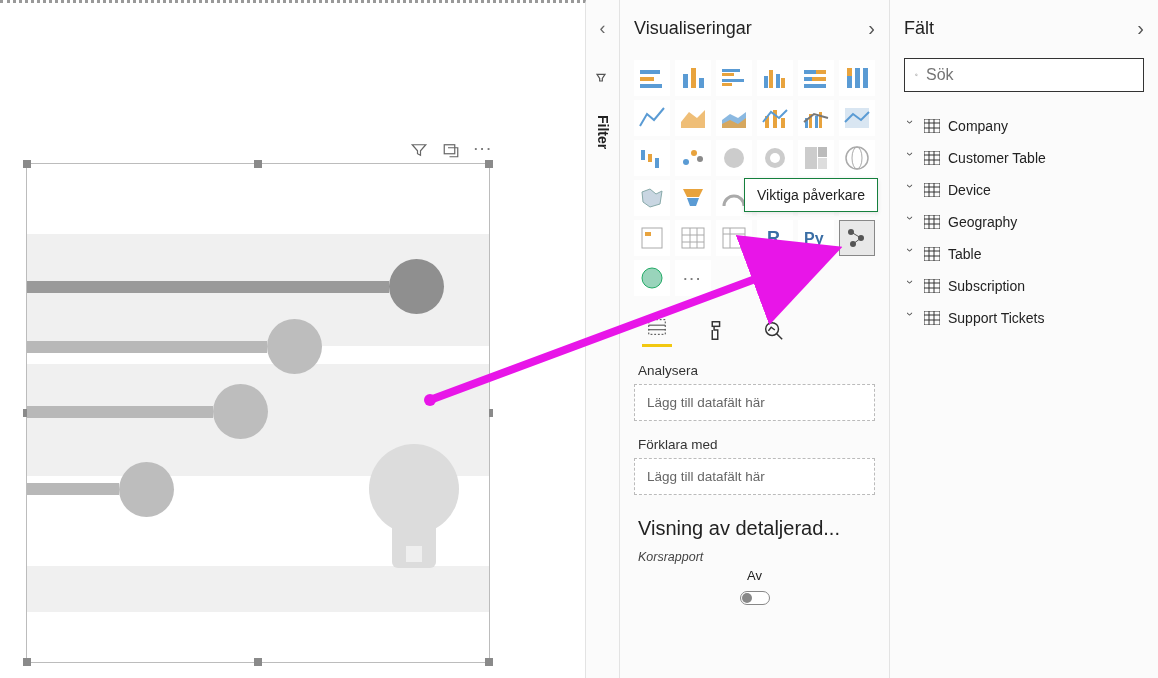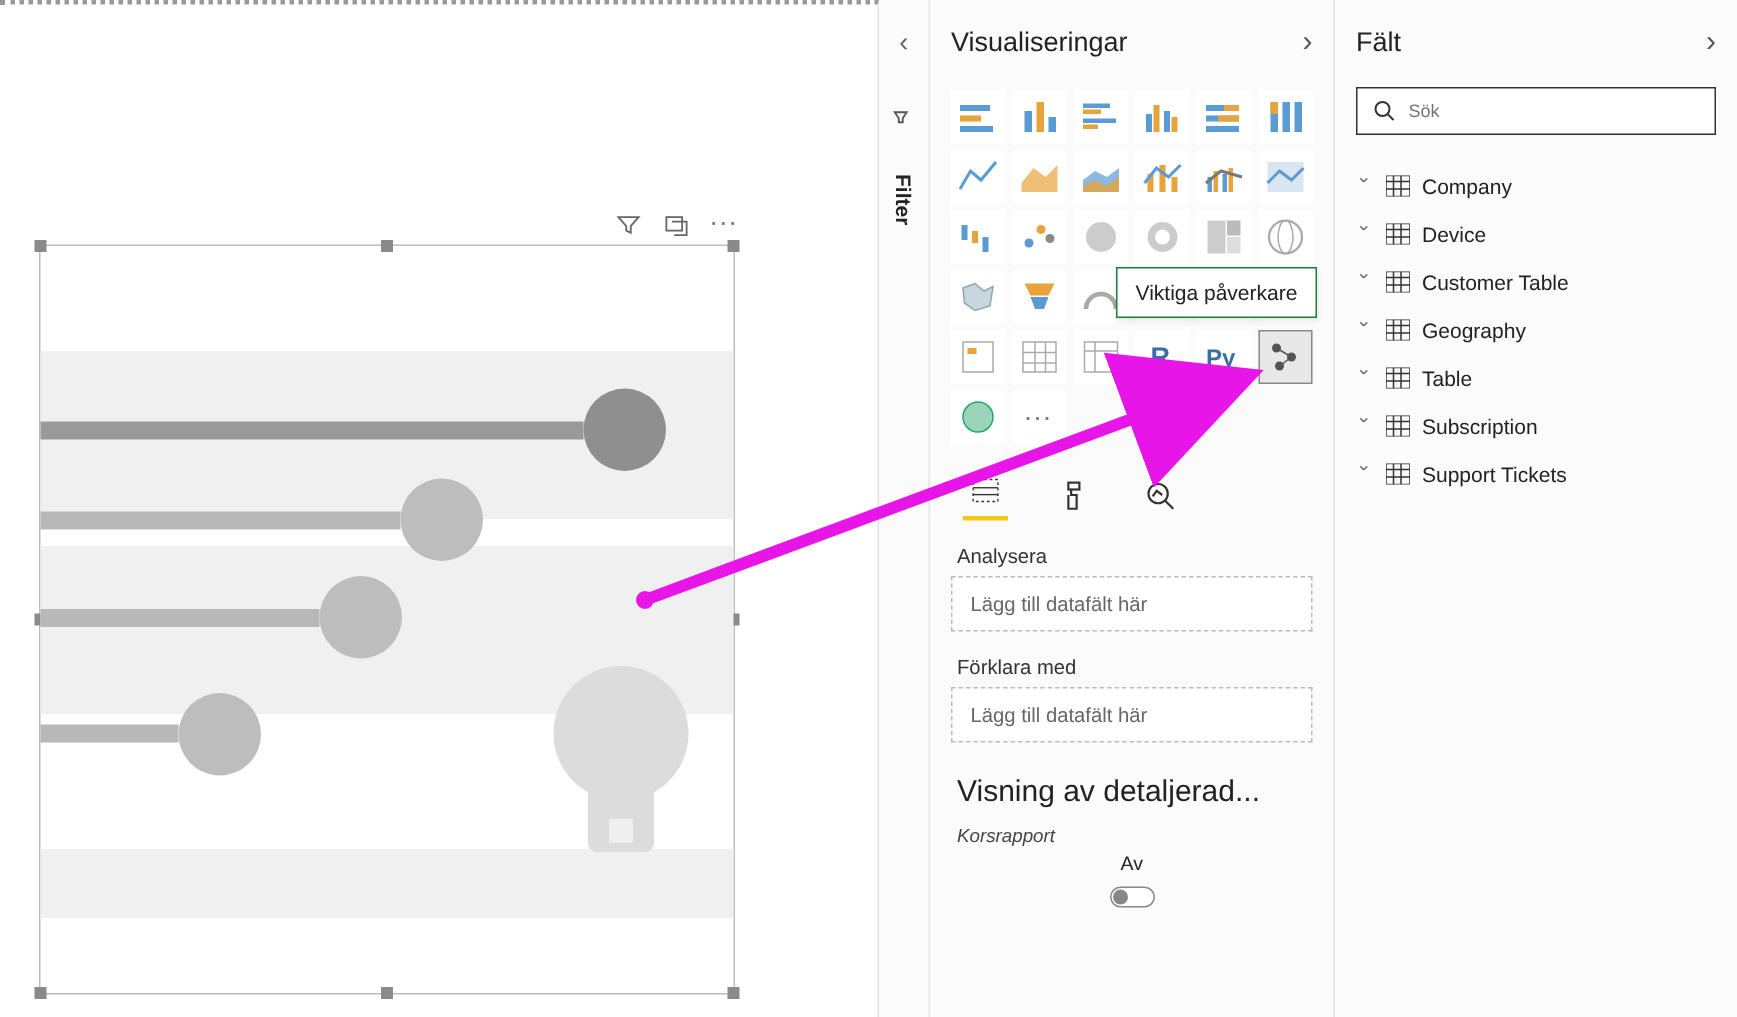--- a/index.html
+++ b/index.html
@@ -68,21 +68,21 @@
   .well-label { font-size:13.5px; color:#333; margin:16px 4px 6px; }
   .well { border:1px dashed #bbb; background:#fff; padding:10px 12px; color:#666; font-size:13.5px; cursor:pointer;}
   .drill-title { font-size:20px; margin:22px 4px 6px; color:#222;}
   .sub-label { font-size:12.5px; margin:10px 4px 4px; color:#444;font-style:italic;}
   .toggle { display:flex; align-items:center; gap:8px; margin:4px 4px; font-size:13px;flex-direction:column;}
   .switch { position:relative; width:30px; height:14px; border:1px solid #888; border-radius:8px; background:#fff;}
   .switch::before{content:"";position:absolute;left:1px;top:1px;width:10px;height:10px;border-radius:50%;background:#888;}
 
   
   .search { display:flex; align-items:center; gap:8px; border:1px solid #333; padding:7px 10px; margin:8px 0 18px; background:#fff;}
-  .search input { border:none; outline:none; flex:1; font-size:12px; }
+  .search input { border:none; outline:none; flex:1; font-size:16px; }
   .field-item { display:flex; align-items:center; gap:8px; padding:8px 0; cursor:pointer; }
   .field-item .chev { font-size:12px; color:#555; transform:rotate(90deg); display:inline-block; width:12px;}
   .field-item .tbl-ico { width:16px; height:14px; }
   .field-item span.lbl { font-size:14px; }
 
   
   .arrow-overlay{position:absolute;left:0;top:0;width:1158px;height:678px;pointer-events:none;z-index:50;}
 
   .ellipsis-dots { letter-spacing:2px; font-weight:700; color:#7a7a7a; }
 </style>
@@ -434,32 +434,32 @@
         </div>
       <div class="field-item">
           <span class="chev">›</span>
           <svg class="tbl-ico" viewBox="0 0 16 14">
             <rect x="0" y="0" width="16" height="14" fill="none" stroke="#333"></rect>
             <line x1="0" y1="4" x2="16" y2="4" stroke="#333"></line>
             <line x1="0" y1="9" x2="16" y2="9" stroke="#333"></line>
             <line x1="5" y1="0" x2="5" y2="14" stroke="#333"></line>
             <line x1="10" y1="0" x2="10" y2="14" stroke="#333"></line>
           </svg>
+          <span class="lbl">Customer Table</span>
+        </div>
+      <div class="field-item">
+          <span class="chev">›</span>
+          <svg class="tbl-ico" viewBox="0 0 16 14">
+            <rect x="0" y="0" width="16" height="14" fill="none" stroke="#333"></rect>
+            <line x1="0" y1="4" x2="16" y2="4" stroke="#333"></line>
+            <line x1="0" y1="9" x2="16" y2="9" stroke="#333"></line>
+            <line x1="5" y1="0" x2="5" y2="14" stroke="#333"></line>
+            <line x1="10" y1="0" x2="10" y2="14" stroke="#333"></line>
+          </svg>
           <span class="lbl">Device</span>
-        </div>
-      <div class="field-item">
-          <span class="chev">›</span>
-          <svg class="tbl-ico" viewBox="0 0 16 14">
-            <rect x="0" y="0" width="16" height="14" fill="none" stroke="#333"></rect>
-            <line x1="0" y1="4" x2="16" y2="4" stroke="#333"></line>
-            <line x1="0" y1="9" x2="16" y2="9" stroke="#333"></line>
-            <line x1="5" y1="0" x2="5" y2="14" stroke="#333"></line>
-            <line x1="10" y1="0" x2="10" y2="14" stroke="#333"></line>
-          </svg>
-          <span class="lbl">Customer Table</span>
         </div>
       <div class="field-item">
           <span class="chev">›</span>
           <svg class="tbl-ico" viewBox="0 0 16 14">
             <rect x="0" y="0" width="16" height="14" fill="none" stroke="#333"></rect>
             <line x1="0" y1="4" x2="16" y2="4" stroke="#333"></line>
             <line x1="0" y1="9" x2="16" y2="9" stroke="#333"></line>
             <line x1="5" y1="0" x2="5" y2="14" stroke="#333"></line>
             <line x1="10" y1="0" x2="10" y2="14" stroke="#333"></line>
           </svg>

